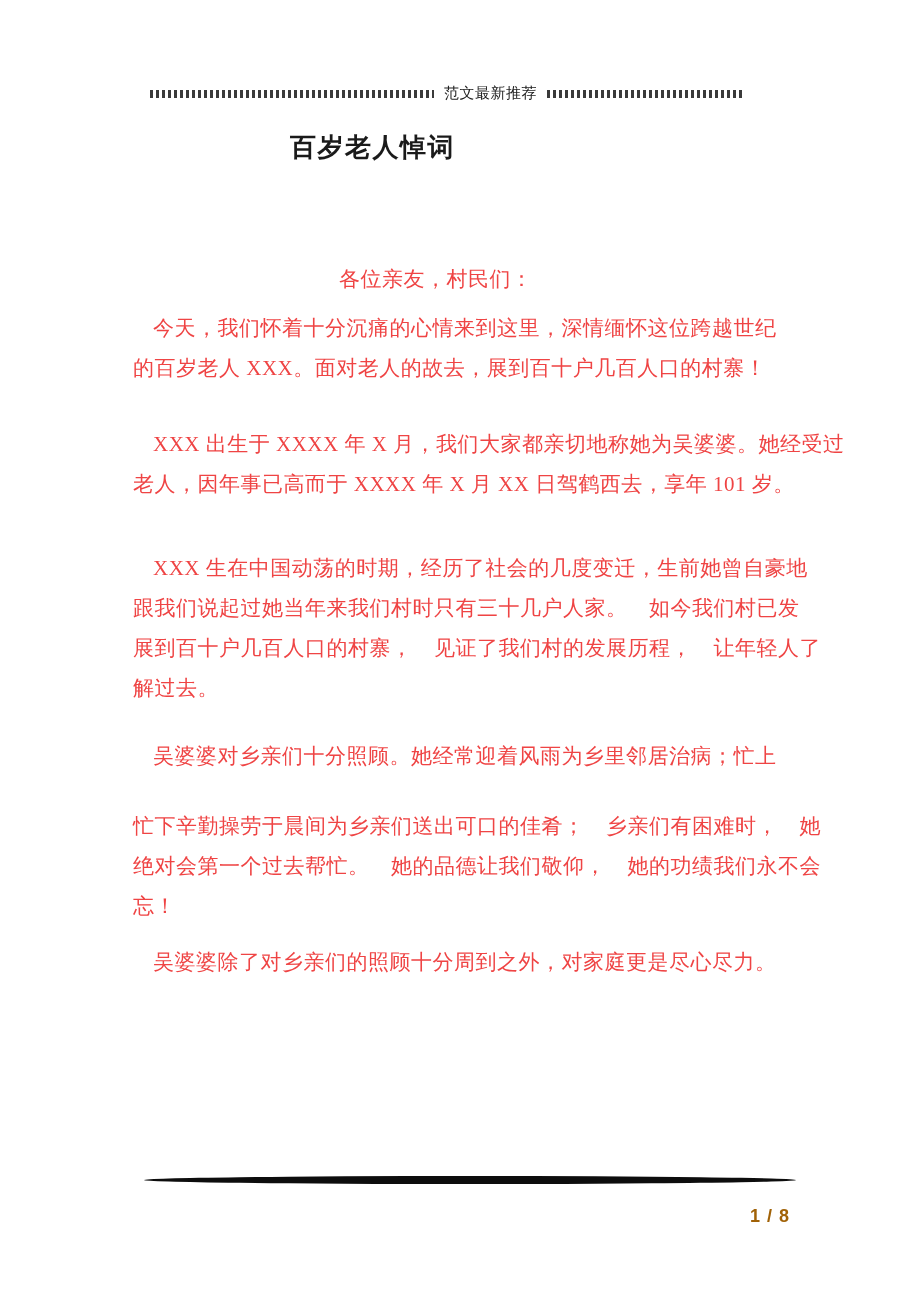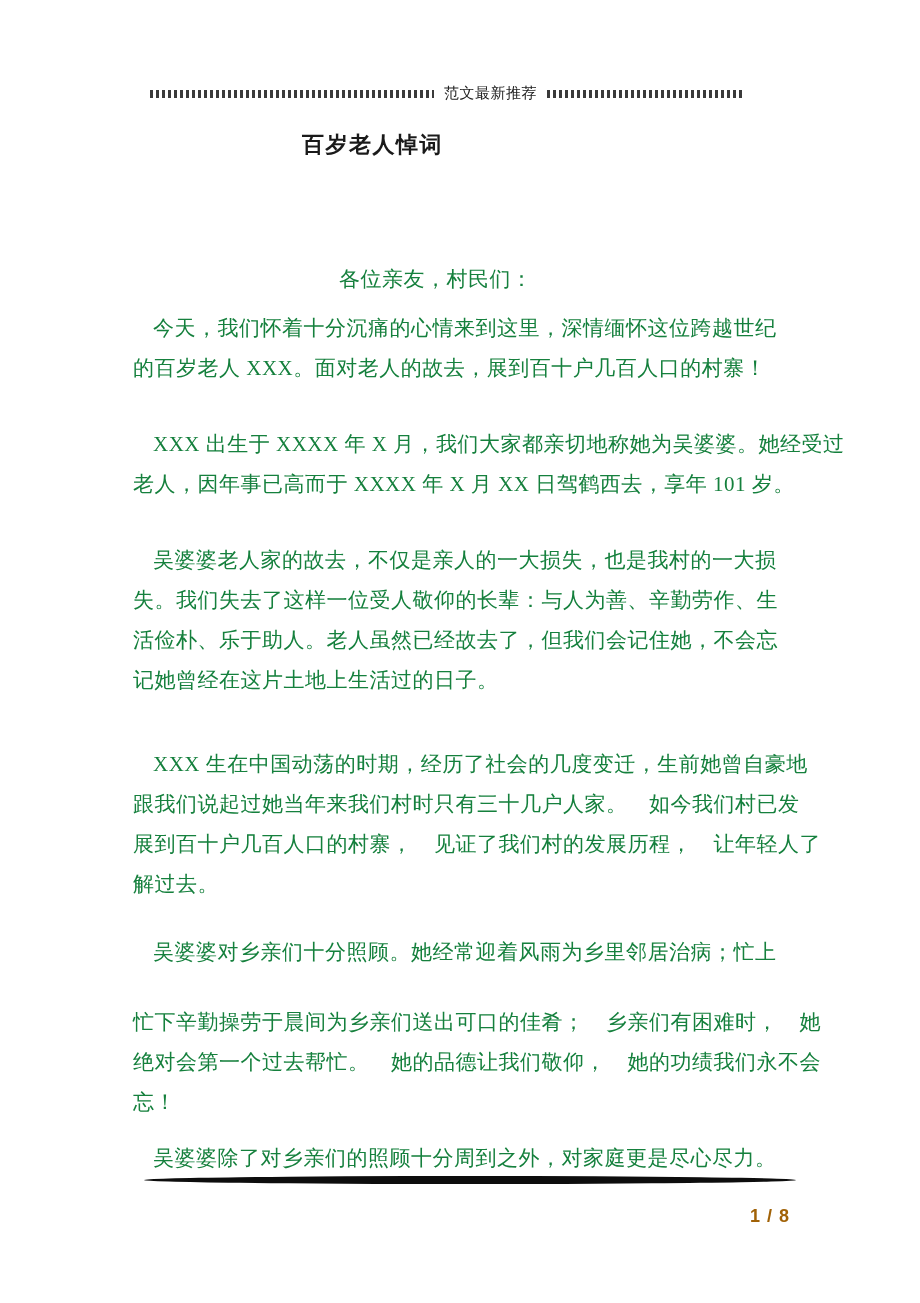--- a/index.html
+++ b/index.html
@@ -34,34 +34,34 @@
     white-space: nowrap;
     letter-spacing: 0.5px;
   }
   
   .title {
     position: absolute;
     top: 118px;
     left: 0;
     width: 729px;
     text-align: center;
-    font-size: 22px;
+    font-size: 26px;
     font-weight: bold;
     letter-spacing: 1.5px;
     color: #1a1a1a;
   }
   
   .content {
     position: absolute;
     top: 243px;
     left: 113px;
     width: 681px;
     font-size: 21px;
     letter-spacing: 0.5px;
-    color: #15803d;
+    color: #ef4444;
   }
   .line {
     height: 40px;
     line-height: 40px;
     white-space: nowrap;
   }
   .salutation { margin-left: 210px; }
   .line.first { text-indent: 20px; }
   .para-1  { margin-top: 5px;  }
   .para-2  { margin-top: 28px; }
@@ -111,26 +111,20 @@
     <div class="para-1">
       <div class="line first">今天，我们怀着十分沉痛的心情来到这里，深情缅怀这位跨越世纪</div>
       <div class="line">的百岁老人 XXX。面对老人的故去，展到百十户几百人口的村寨！</div>
     </div>
 
     <div class="para-2">
       <div class="line first">XXX 出生于 XXXX 年 X 月，我们大家都亲切地称她为吴婆婆。她经受过</div>
       <div class="line">老人，因年事已高而于 XXXX 年 X 月 XX 日驾鹤西去，享年 101 岁。</div>
     </div>
 
-    <div class="para-3">
-      <div class="line first">吴婆婆老人家的故去，不仅是亲人的一大损失，也是我村的一大损</div>
-      <div class="line">失。我们失去了这样一位受人敬仰的长辈：与人为善、辛勤劳作、生</div>
-      <div class="line">活俭朴、乐于助人。老人虽然已经故去了，但我们会记住她，不会忘</div>
-      <div class="line">记她曾经在这片土地上生活过的日子。</div>
-    </div>
 
     <div class="para-4">
       <div class="line first">XXX 生在中国动荡的时期，经历了社会的几度变迁，生前她曾自豪地</div>
       <div class="line">跟我们说起过她当年来我们村时只有三十几户人家。　如今我们村已发</div>
       <div class="line">展到百十户几百人口的村寨，　见证了我们村的发展历程，　让年轻人了</div>
       <div class="line">解过去。</div>
     </div>
 
     <div class="para-5a">
       <div class="line first">吴婆婆对乡亲们十分照顾。她经常迎着风雨为乡里邻居治病；忙上</div>

